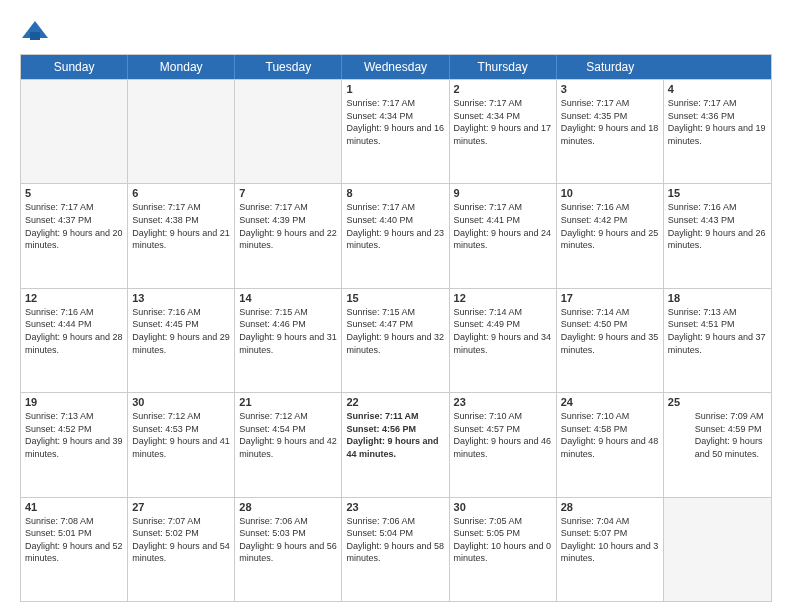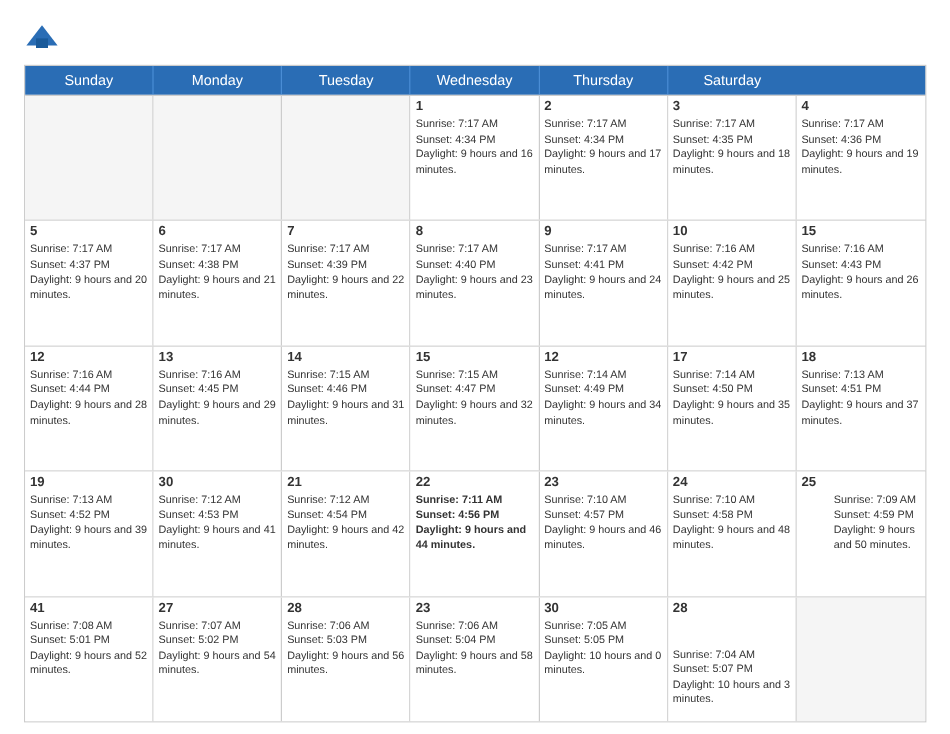--- a/index.html
+++ b/index.html
@@ -332,21 +332,21 @@
 Daylight: 9 hours and 58 minutes.</div>
           </div>
           <div class="cal-cell">
             <div class="day-num">30</div>
             <div class="cell-text" style="white-space: pre-line;">Sunrise: 7:05 AM
 Sunset: 5:05 PM
 Daylight: 10 hours and 0 minutes.</div>
           </div>
           <div class="cal-cell">
             <div class="day-num">28</div>
-            <div class="cell-text" style="white-space: pre-line; margin-top: 24px;">Sunrise: 7:04 AM
+            <div class="cell-text" style="white-space: pre-line;">Sunrise: 7:04 AM
 Sunset: 5:07 PM
 Daylight: 10 hours and 3 minutes.</div>
           </div>
           <div class="cal-cell empty"></div>
         </div>
       </div>
   </div>
 </div>
 
 </body></html>

